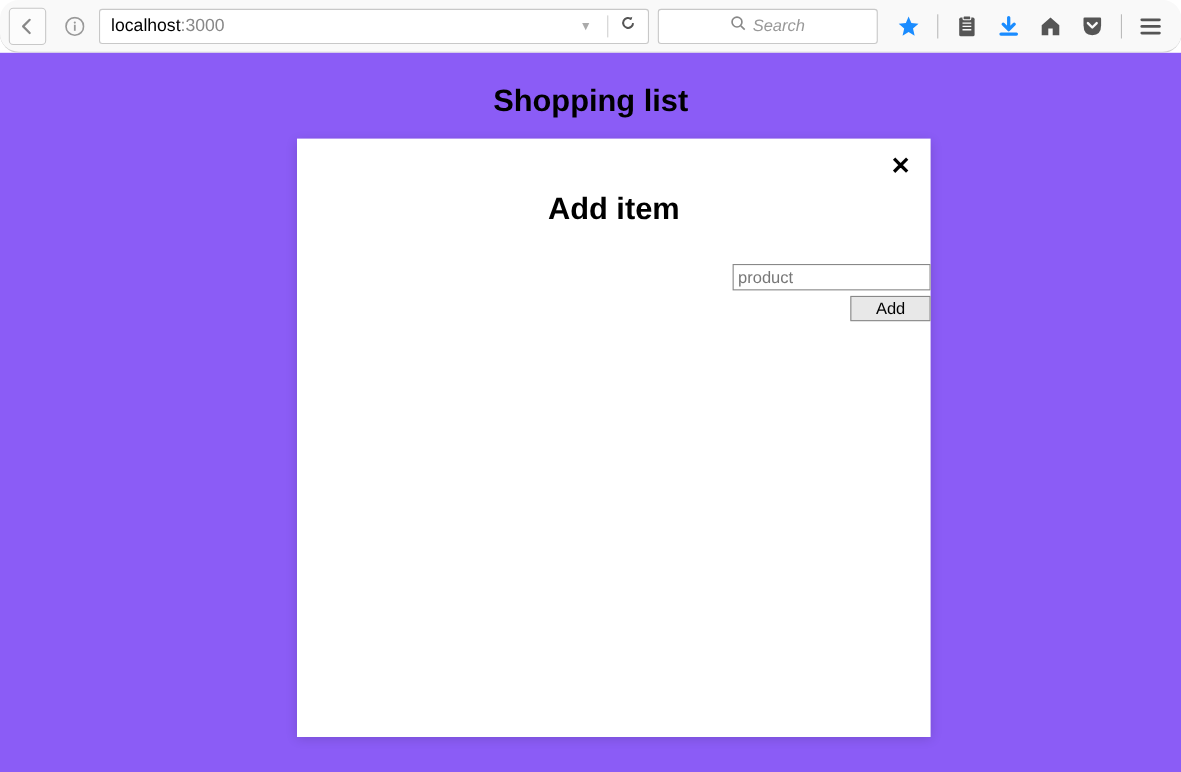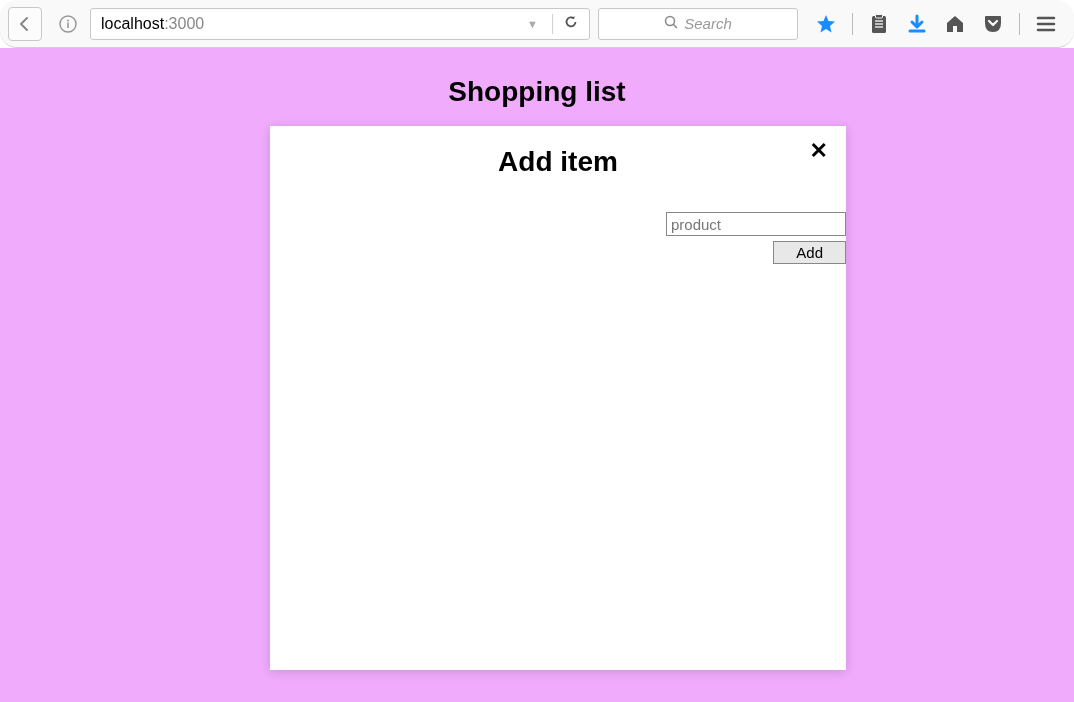--- a/index.html
+++ b/index.html
@@ -122,21 +122,21 @@
       cursor: pointer;
     }
     .toolbar-icons .divthin {
       width: 1px;
       height: 22px;
       background: #bbb;
     }
     
     .page-area {
       height: 654px;
-      background: #f0abfc;
+      background: #8b5cf6;
       position: relative;
       display: flex;
       flex-direction: column;
       align-items: center;
     }
     .page-title {
       font-size: 28px;
       font-weight: bold;
       color: #000;
       margin-top: 28px;
@@ -158,21 +158,21 @@
       font-size: 22px;
       font-weight: bold;
       color: #000;
       cursor: pointer;
       line-height: 1;
     }
     .modal-title {
       text-align: center;
       font-size: 28px;
       font-weight: bold;
-      margin-top: 20px;
+      margin-top: 48px;
       color: #000;
     }
     .modal-form {
       display: flex;
       flex-direction: column;
       align-items: flex-end;
       margin-top: 34px;
     }
     .modal-form input[type="text"] {
       width: 180px;

